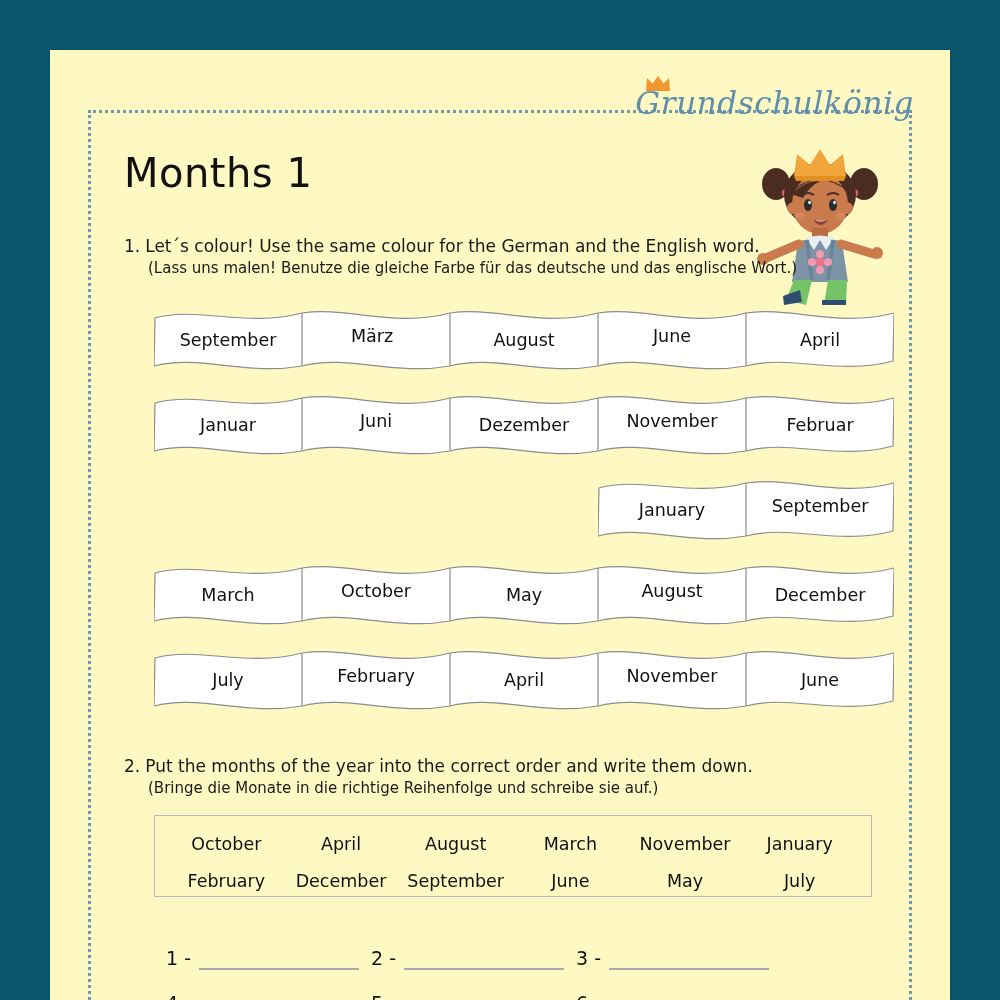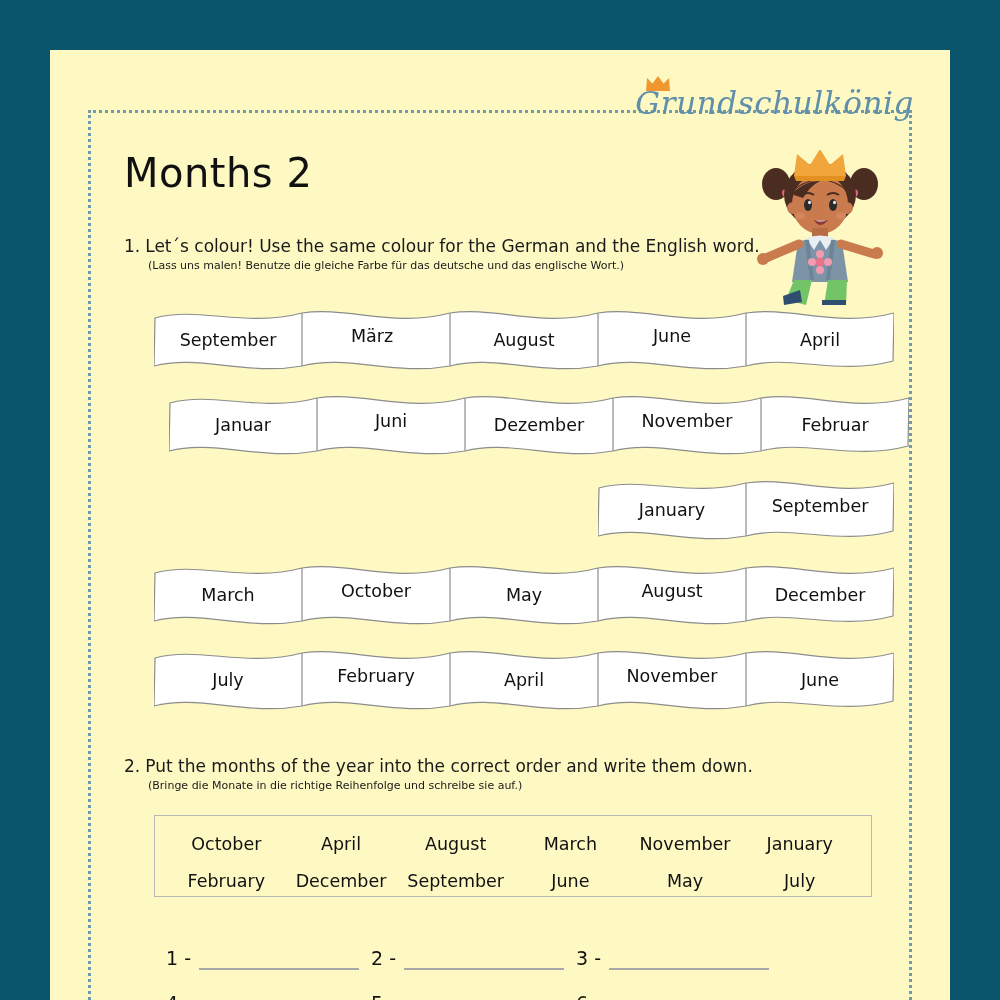--- a/index.html
+++ b/index.html
@@ -66,21 +66,21 @@
     left: 74px;
     width: 780px;
   }
   .task-line1 {
     font-size: 17px;
     color: #1a1a1a;
     white-space: nowrap;
   }
   .task-num { display: inline-block; margin-right: 5px; }
   .task-line2 {
-    font-size: 11px;
+    font-size: 15px;
     color: #1a1a1a;
     margin-top: 3px;
     margin-left: 24px;
     white-space: nowrap;
   }
   #task1 { top: 186px; }
   #task2 { top: 706px; }
   
   #banners { position: absolute; left: 104px; top: 254px; width: 740px; }
   .banner-row { position: relative; height: 85px; }
@@ -138,21 +138,21 @@
 
   <div id="dotted-frame"></div>
 
   <div id="logo">
     <svg id="logo-crown" viewBox="0 0 26 18">
       <path d="M1 16 L2 3 L7.5 8.5 L13 1 L18.5 8.5 L24 3 L25 16 Z" fill="#f0982f"></path>
     </svg>
     <div id="logo-text">Grundschulkönig</div>
   </div>
 
-  <div id="page-title">Months 2</div>
+  <div id="page-title">Months 1</div>
 
   <svg id="mascot" viewBox="0 0 140 155">
 
     <ellipse cx="26" cy="34" rx="14" ry="16" fill="#4a2c20"></ellipse>
     <ellipse cx="114" cy="34" rx="14" ry="16" fill="#4a2c20"></ellipse>
     <circle cx="36" cy="43" r="4" fill="#e0657a"></circle>
     <circle cx="104" cy="43" r="4" fill="#e0657a"></circle>
 
     <ellipse cx="70" cy="45" rx="36" ry="32" fill="#4a2c20"></ellipse>
 
@@ -225,21 +225,21 @@
             <path d="M 592 9 L 592 62" stroke="#8c8c8c" stroke-width="1.2" fill="none"></path>
           </svg>
           <div class="banner-label" style="left: 0px; width: 148px; top: 26px;">September</div>
           <div class="banner-label" style="left: 148px; width: 140px; top: 22px;">März</div>
           <div class="banner-label" style="left: 296px; width: 148px; top: 26px;">August</div>
           <div class="banner-label" style="left: 444px; width: 148px; top: 22px;">June</div>
           <div class="banner-label" style="left: 592px; width: 148px; top: 26px;">April</div>
         </div>
       </div>
       <div class="banner-row">
-        <div class="banner-group" style="left: 15px; width: 608px;">
+        <div class="banner-group" style="left: 0px; width: 608px;">
           <svg width="740" height="75" viewBox="0 0 740 75">
             <path d="M 1 14 C 44.4 2, 91.76 24, 148 9 C 192.4 2, 239.76 24, 296 9 C 340.4 2, 387.76 24, 444 9 C 488.4 2, 535.76 24, 592 9 C 636.4 2, 683.76 24, 740 9 L 739 57 C 683.76 72, 636.4 50, 592 62 C 535.76 72, 488.4 50, 444 62 C 387.76 72, 340.4 50, 296 62 C 239.76 72, 192.4 50, 148 62 C 91.76 72, 44.4 50, 0 62 Z" fill="#ffffff" stroke="#8c8c8c" stroke-width="1.2"></path>
             <path d="M 148 9 L 148 62" stroke="#8c8c8c" stroke-width="1.2" fill="none"></path>
             <path d="M 296 9 L 296 62" stroke="#8c8c8c" stroke-width="1.2" fill="none"></path>
             <path d="M 444 9 L 444 62" stroke="#8c8c8c" stroke-width="1.2" fill="none"></path>
             <path d="M 592 9 L 592 62" stroke="#8c8c8c" stroke-width="1.2" fill="none"></path>
           </svg>
           <div class="banner-label" style="left: 0px; width: 148px; top: 26px;">Januar</div>
           <div class="banner-label" style="left: 148px; width: 148px; top: 22px;">Juni</div>
           <div class="banner-label" style="left: 296px; width: 148px; top: 26px;">Dezember</div>

